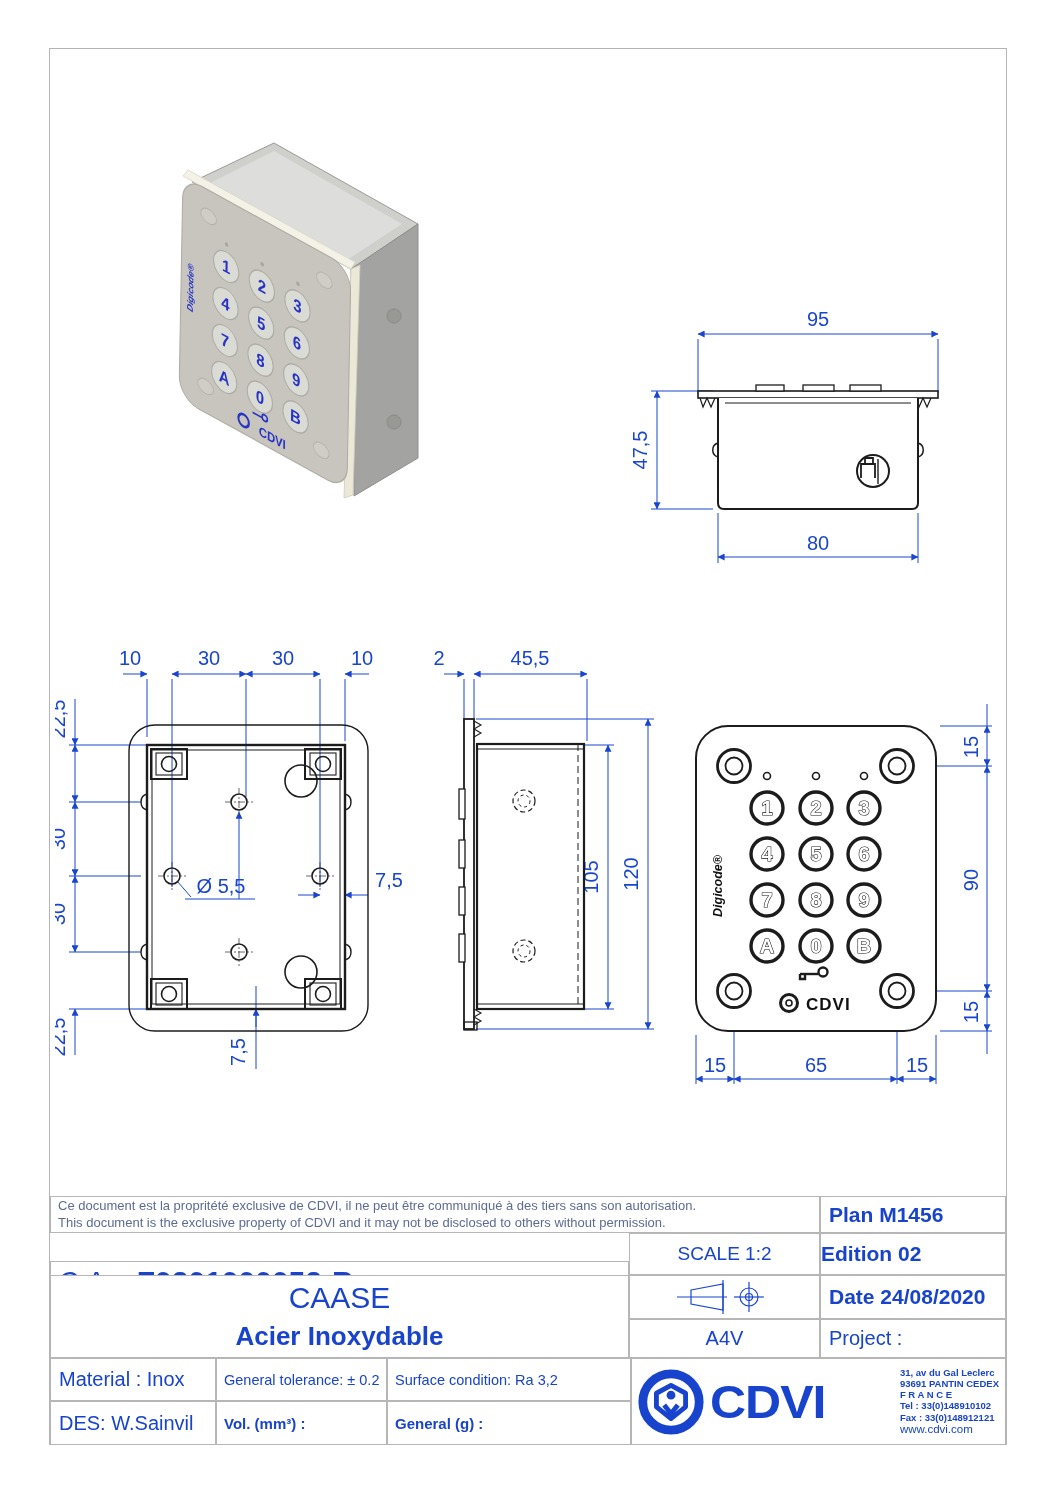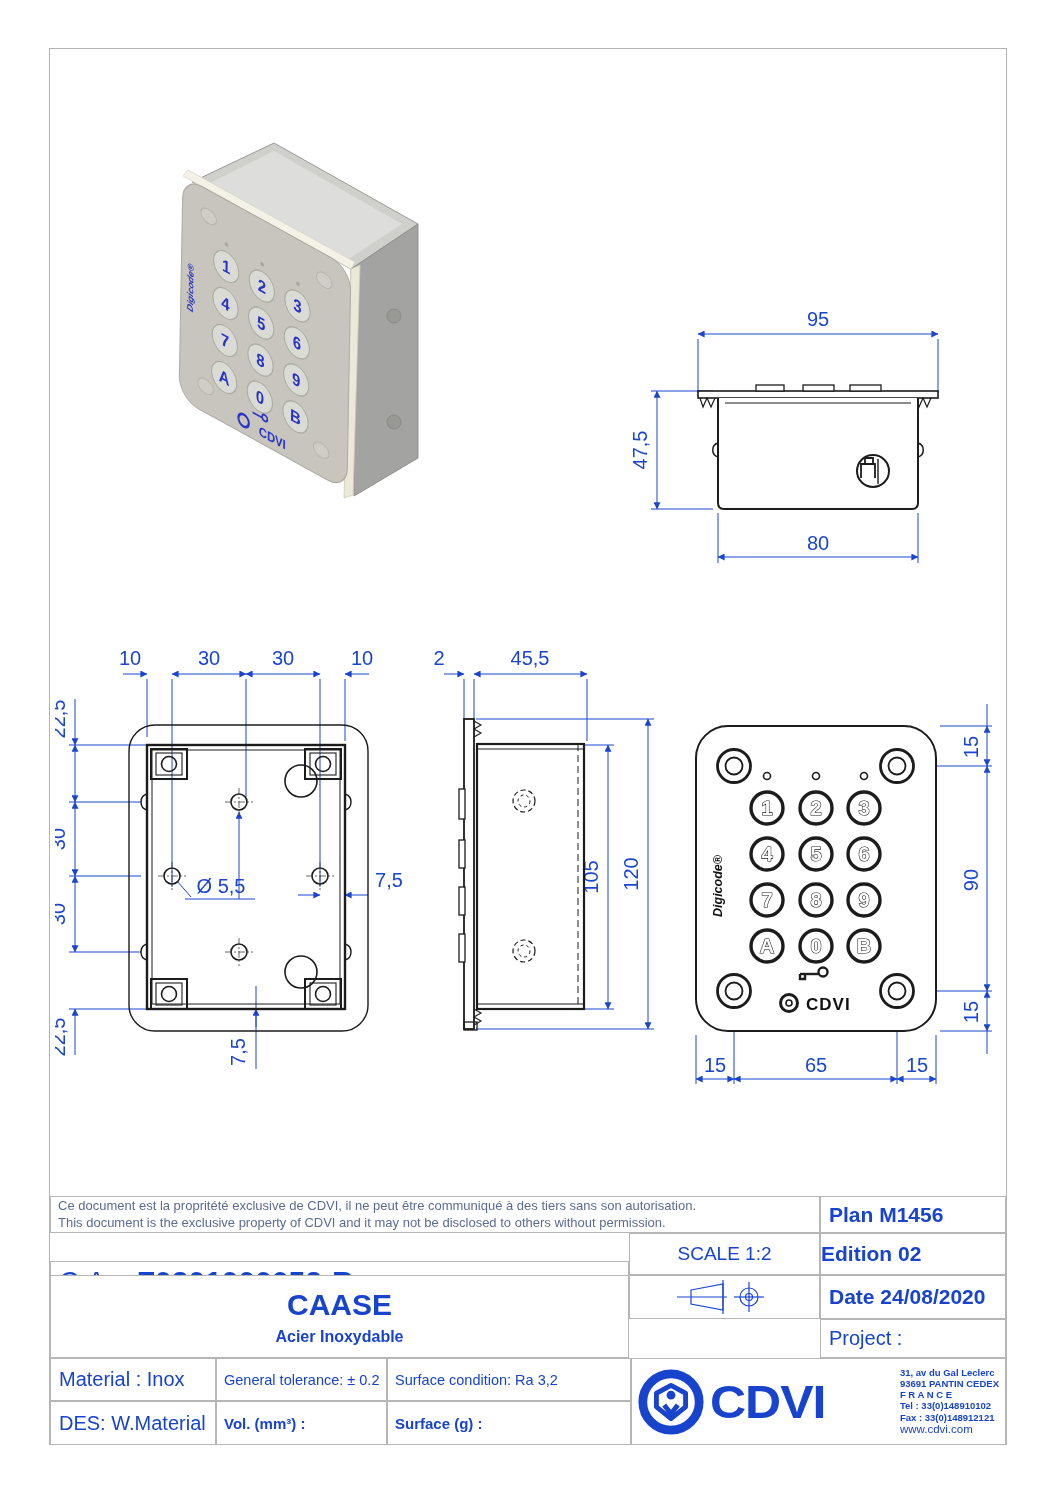--- a/index.html
+++ b/index.html
@@ -15,22 +15,22 @@
   .blue{color:#1843cd;}
   .legal{flex-direction:column;align-items:flex-start;justify-content:center;
          font-size:13px;line-height:1.3;color:#5c6b94;padding-left:7px;}
   .t-plan{font-size:21px;font-weight:bold;padding-left:8px;}
   .t-ca{font-size:28px;padding-left:8px;margin-top:28px;}
   .t-ca b{font-size:30px;}
   .t-center{justify-content:center;}
   .t-scale{font-size:19px;}
   .t-edition{font-size:21px;font-weight:bold;}
   .t-caase{flex-direction:column;justify-content:center;gap:6px;}
-  .t-caase .l1{font-size:30px;font-weight:bold;}
-  .t-caase .l2{font-size:16px;font-weight:bold;}
+  .t-caase .l1{font-size:30px;font-weight:normal;}
+  .t-caase .l2{font-size:26px;font-weight:bold;}
   .t-date{font-size:21px;font-weight:bold;padding-left:8px;}
   .t-a4v{font-size:20px;}
   .t-project{font-size:20px;padding-left:8px;}
   .t-material{font-size:20px;padding-left:8px;}
   .t-small{font-size:14.5px;padding-left:7px;}
   .t-des{font-size:20px;padding-left:8px;}
   .t-bold-small{font-size:15px;font-weight:bold;padding-left:7px;}
   .t-cdvi{padding:2px 4px;gap:4px;}
   .cdvi-word{font-size:50px;font-weight:bold;letter-spacing:-1px;transform:scaleY(.92);}
   .cdvi-addr{margin-left:auto;font-size:9.5px;font-weight:600;line-height:1.18;
@@ -391,29 +391,30 @@
           <line x1="48" y1="3" x2="48" y2="37"></line>
           <circle cx="74" cy="20" r="9"></circle>
               <circle cx="74" cy="20" r="3.5"></circle>
           <line x1="59" y1="20" x2="89" y2="20"></line>
               <line x1="74" y1="5" x2="74" y2="35"></line>
         </g>
       </svg>
     </div>
     <div class="tb-cell t-date blue" style="left:770px;top:79px;width:186px;height:44px">Date 24/08/2020</div>
 
+    <div class="tb-cell t-a4v t-center blue" style="left:579px;top:123px;width:191px;height:39px">A4V</div>
     <div class="tb-cell t-project blue" style="left:770px;top:123px;width:186px;height:39px">Project :</div>
 
     <div class="tb-cell t-material blue" style="left:0;top:162px;width:166px;height:43px">Material : Inox</div>
     <div class="tb-cell t-small blue" style="left:166px;top:162px;width:171px;height:43px">General tolerance: ± 0.2</div>
     <div class="tb-cell t-small blue" style="left:337px;top:162px;width:244px;height:43px">Surface condition: Ra 3,2</div>
 
-    <div class="tb-cell t-des blue" style="left:0;top:205px;width:166px;height:44px">DES: W.Material</div>
+    <div class="tb-cell t-des blue" style="left:0;top:205px;width:166px;height:44px">DES: W.Sainvil</div>
     <div class="tb-cell t-bold-small blue" style="left:166px;top:205px;width:171px;height:44px">Vol. (mm³) :</div>
-    <div class="tb-cell t-bold-small blue" style="left:337px;top:205px;width:244px;height:44px">Surface (g) :</div>
+    <div class="tb-cell t-bold-small blue" style="left:337px;top:205px;width:244px;height:44px">General (g) :</div>
 
     <div class="tb-cell t-cdvi" style="left:581px;top:162px;width:375px;height:87px">
       <svg width="70" height="70" viewBox="-36 -36 72 72">
         <circle cx="0" cy="0" r="29" fill="none" stroke="#1843cd" stroke-width="9"></circle>
         <path d="M0,-17 L15,-9 L15,5 L0,17 L-15,5 L-15,-9 Z" fill="none" stroke="#1843cd" stroke-width="5" stroke-linejoin="round"></path>
         <circle cx="0" cy="-7" r="4.5" fill="#1843cd"></circle>
         <path d="M-7,3 L0,12 L7,3" fill="none" stroke="#1843cd" stroke-width="5" stroke-linejoin="round"></path>
       </svg>
       <div class="cdvi-word blue">CDVI</div>
       <div class="cdvi-addr">

